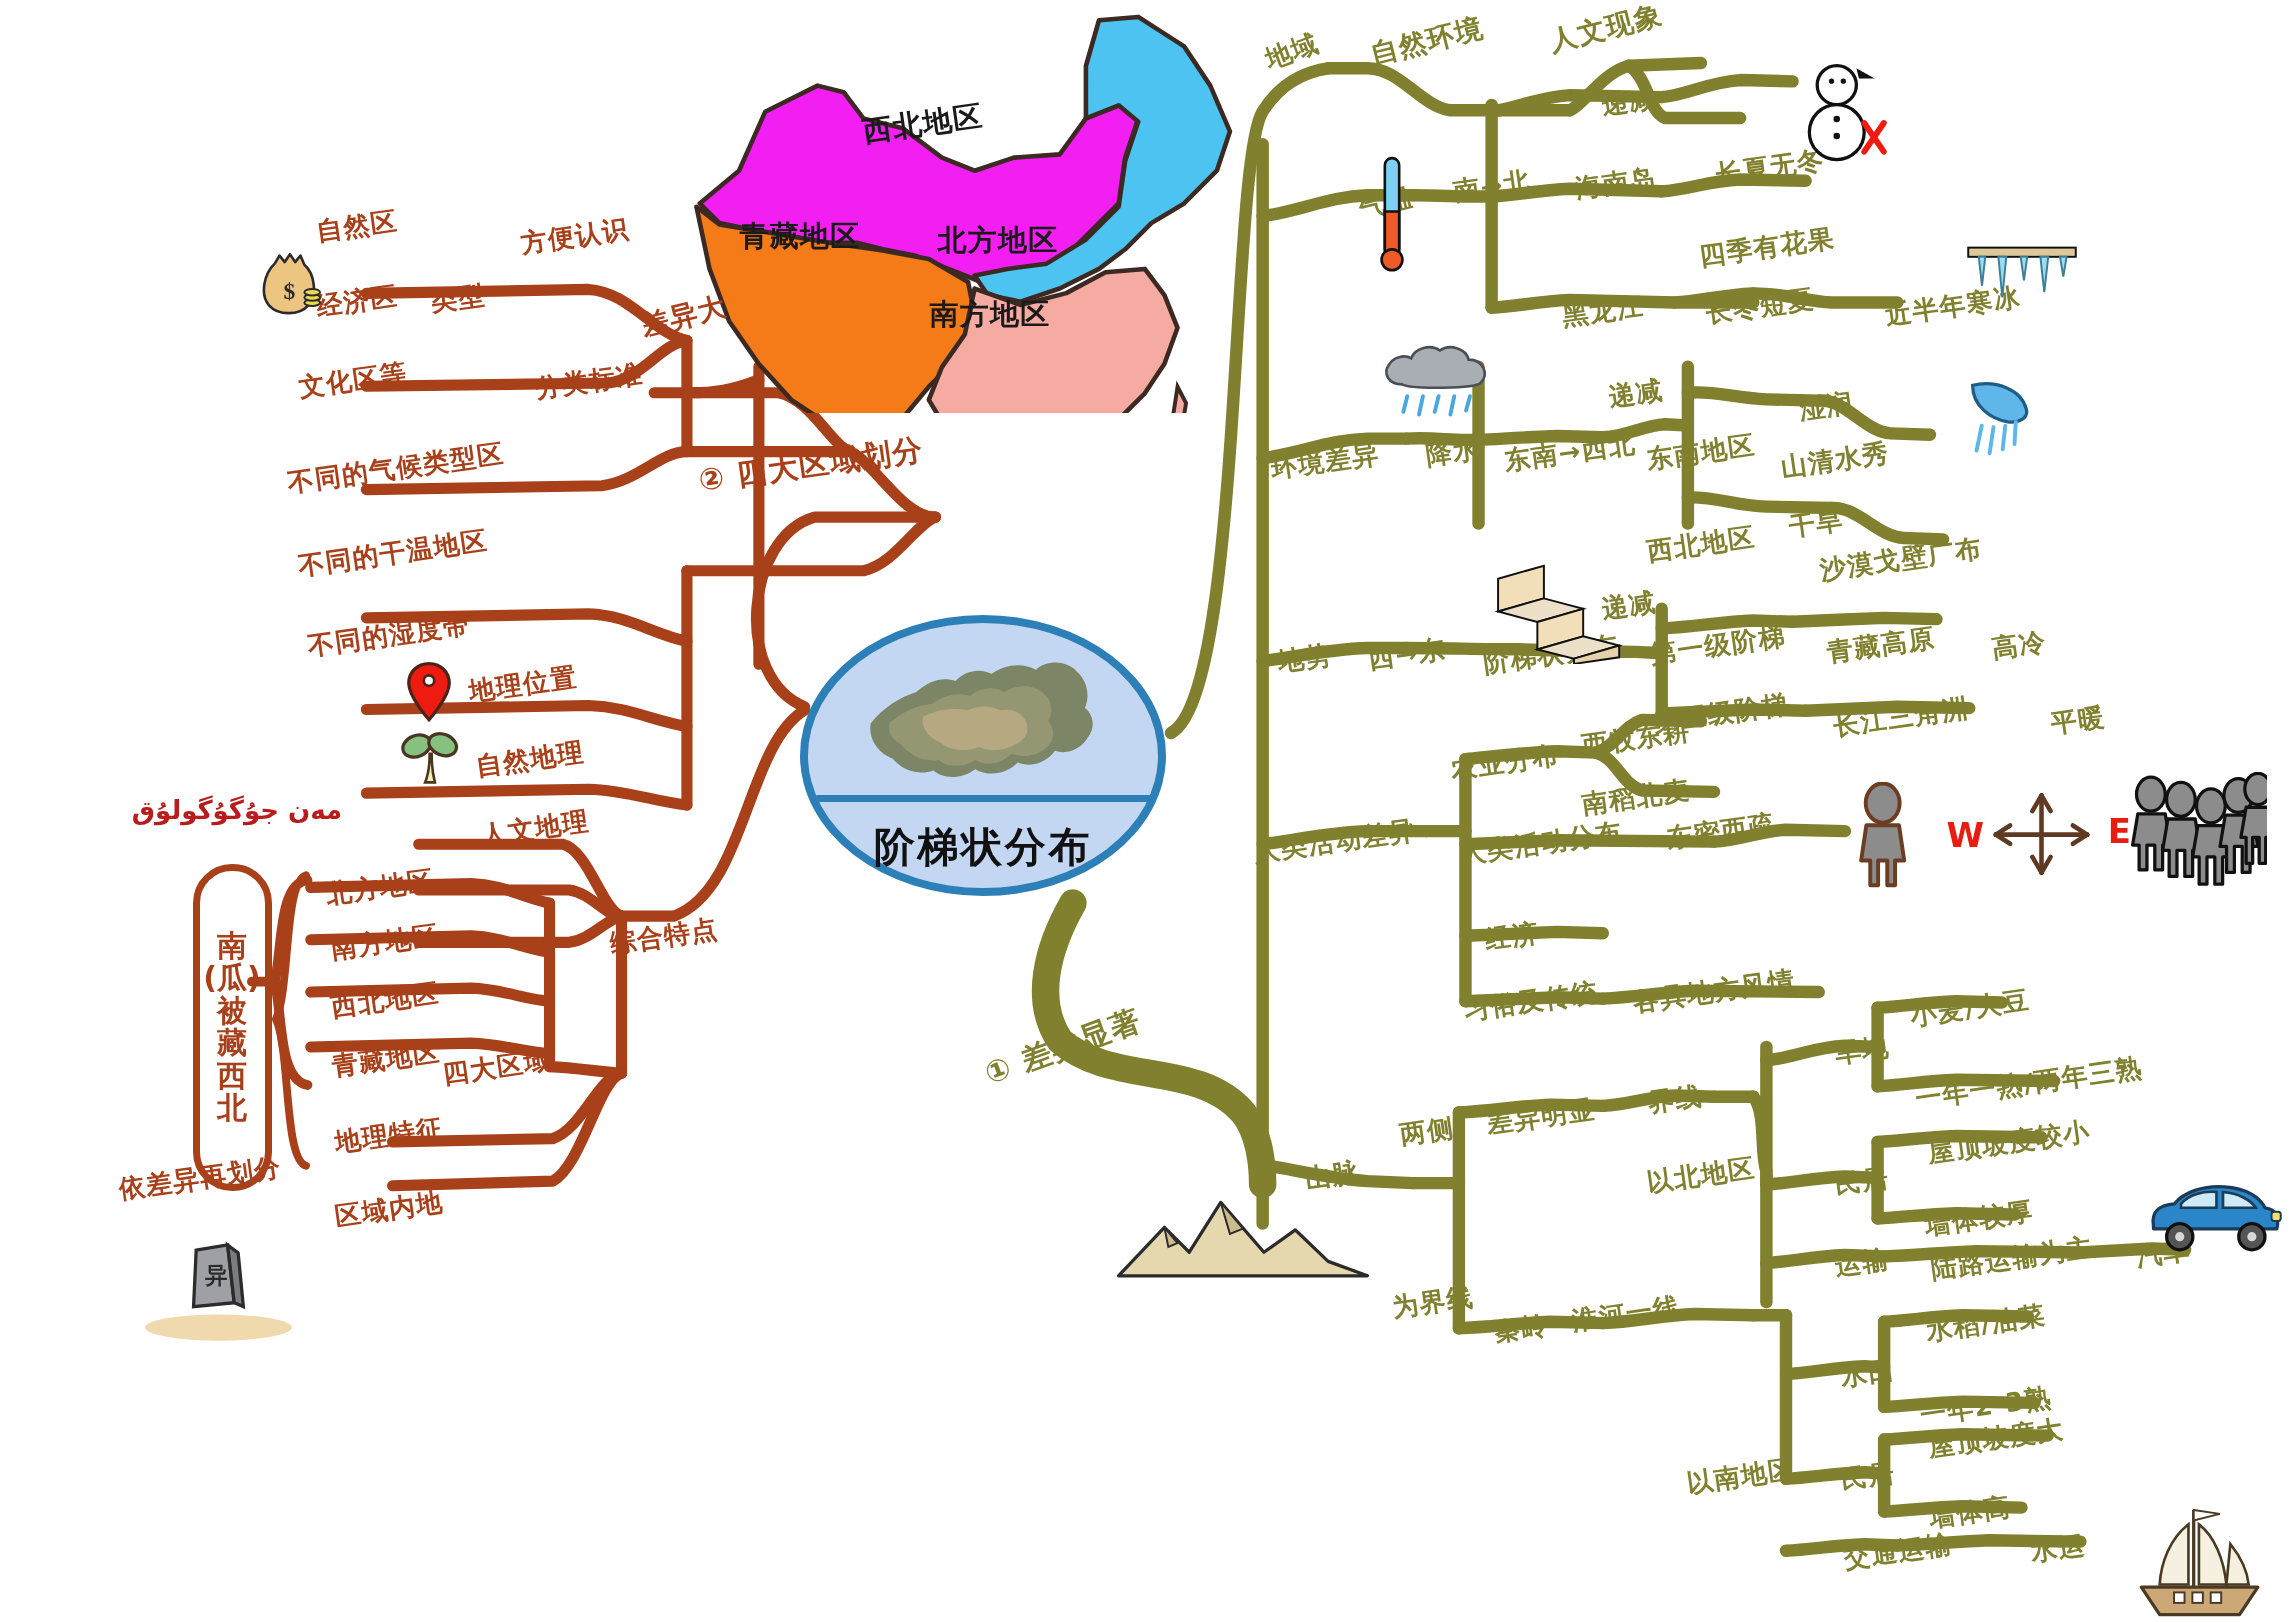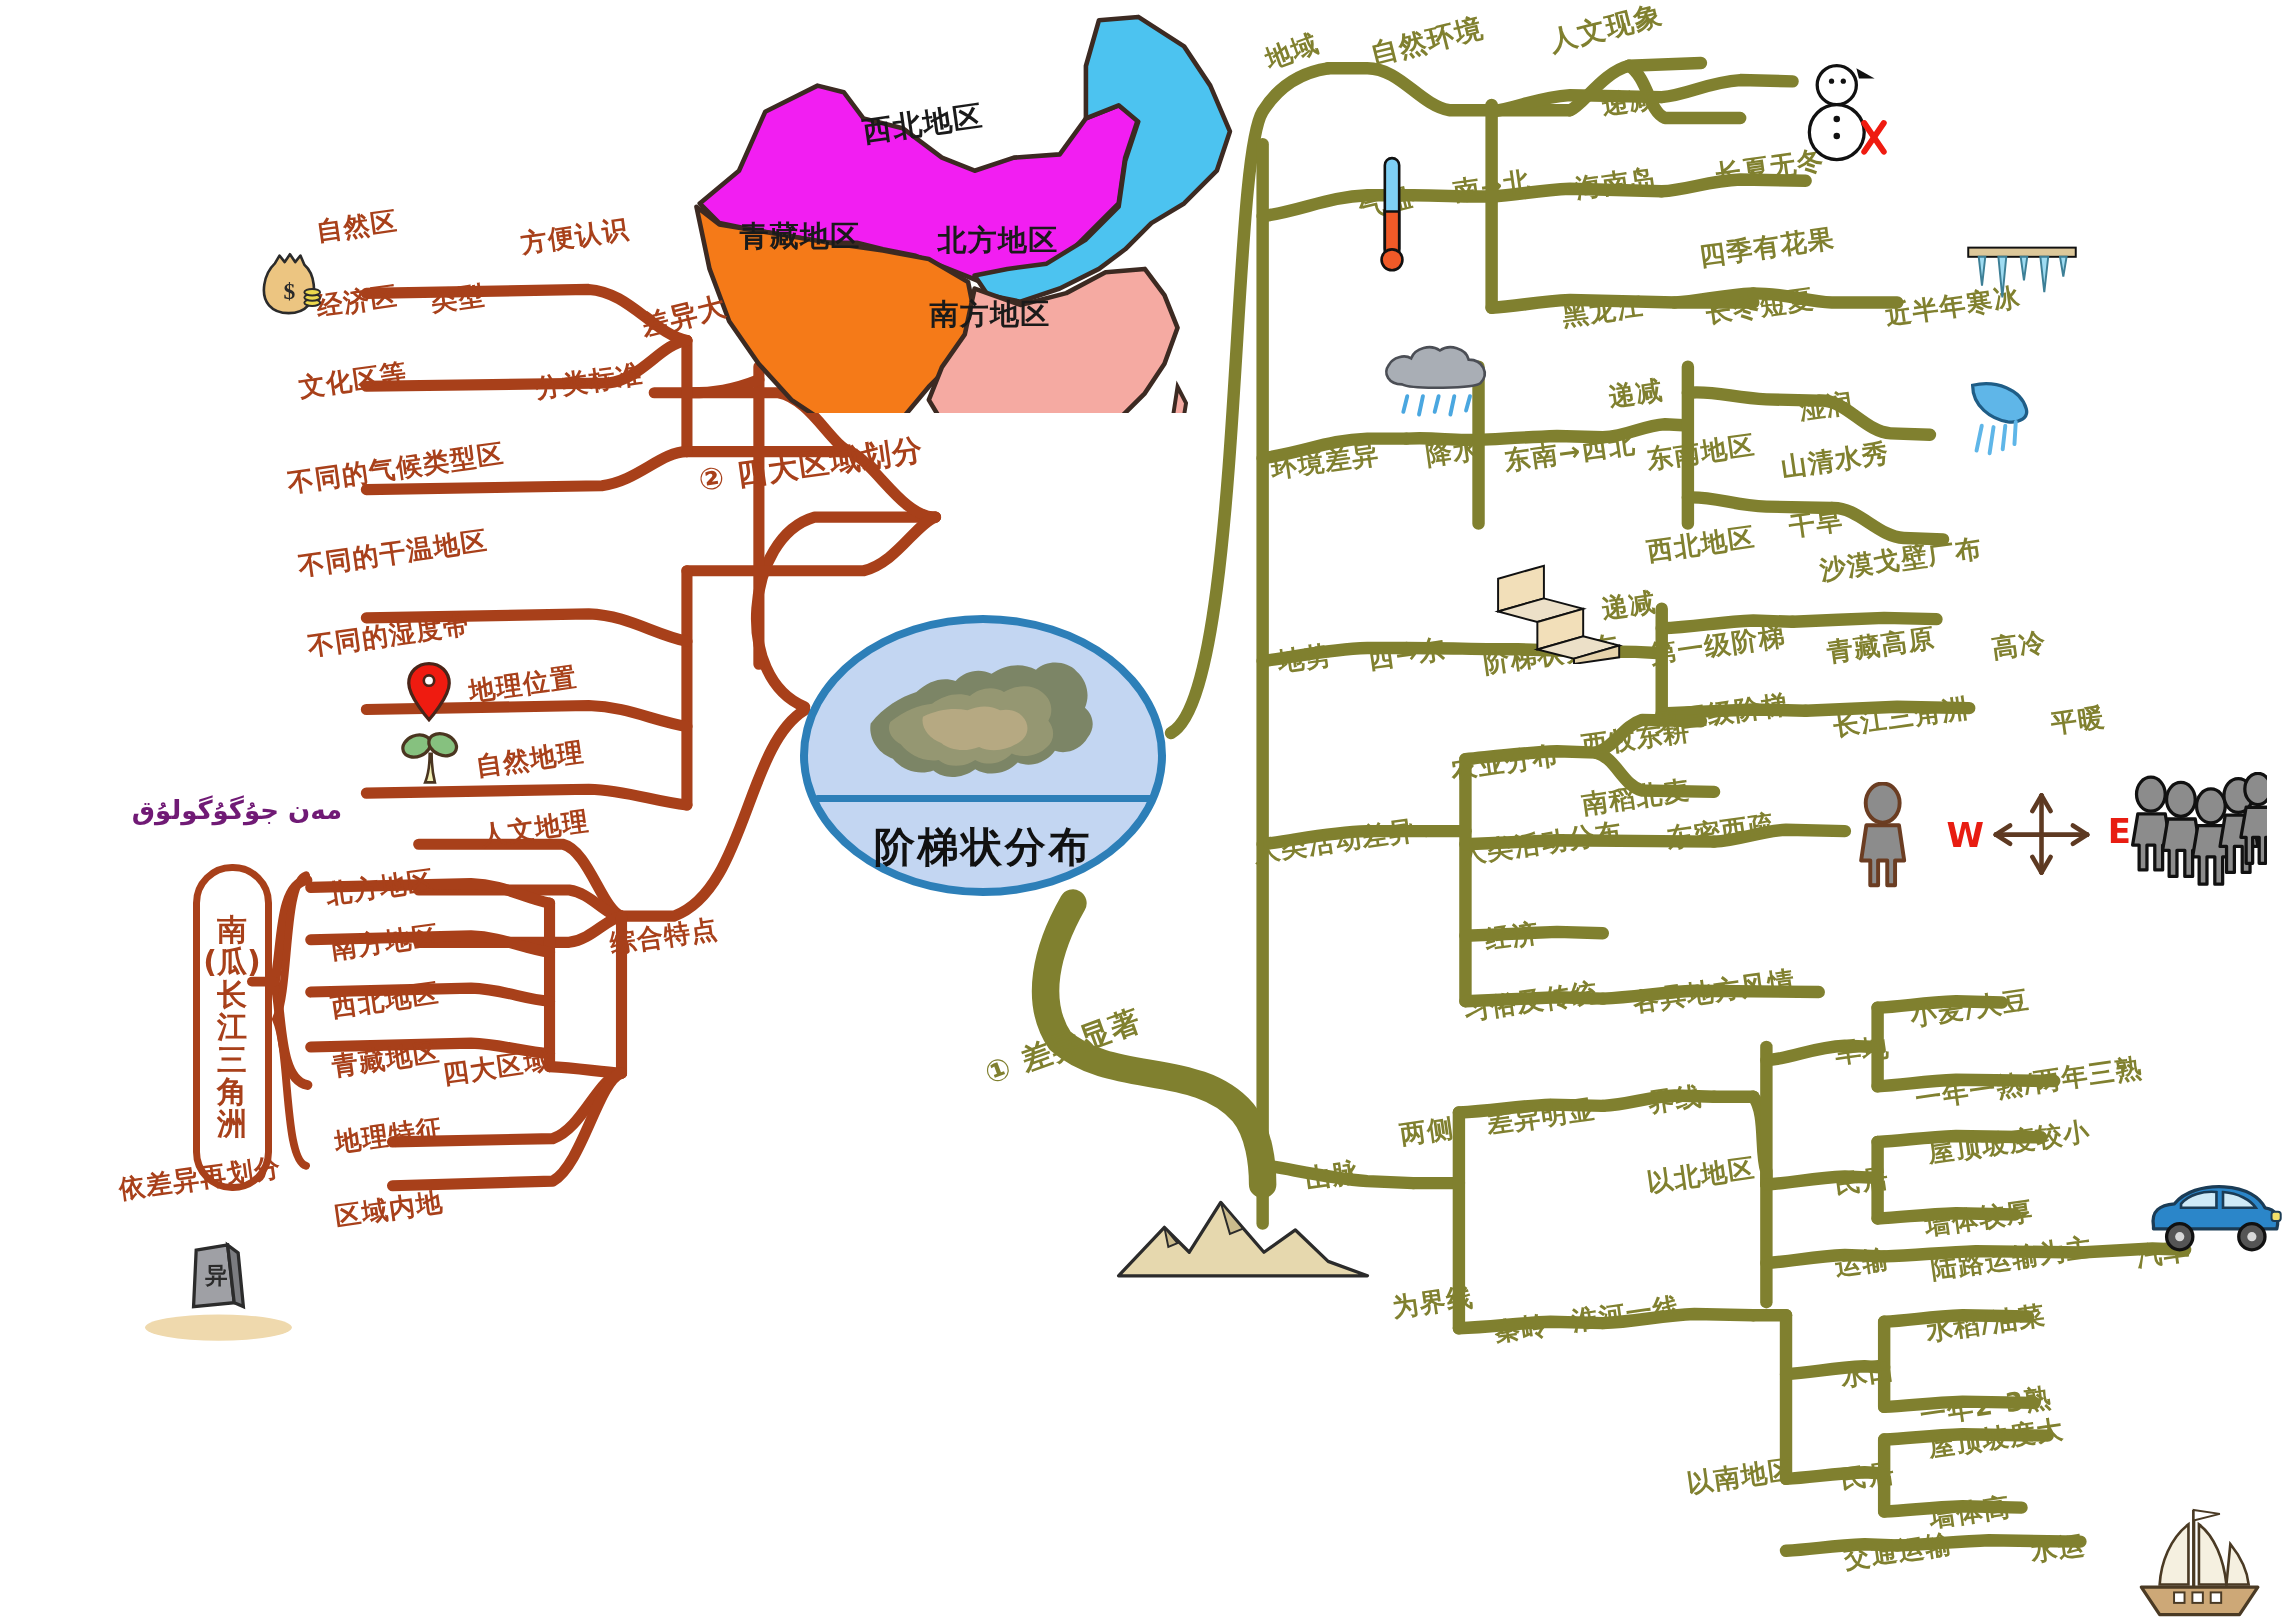--- a/index.html
+++ b/index.html
@@ -8,21 +8,21 @@
   .canvas{position:absolute;inset:0;}
   svg.links{position:absolute;left:0;top:0;width:2295px;height:1623px;pointer-events:none;}
 
   
   .n{position:absolute;white-space:nowrap;font-weight:700;line-height:1;
      transform:translate(-50%,-50%);letter-spacing:1.3px;}
   .brown{color:#a8401a;}
   .olive{color:#80802f;}
   .blk{color:#1a1a1a;}
   .red{color:#e81d12;}
-  .teal{color:#701a75;}.s40{font-size:26px}.s42{font-size:27.5px}
+  .teal{color:#b91c1c;}.s40{font-size:26px}.s42{font-size:27.5px}
   .s44{font-size:29px}.s46{font-size:30px}.s52{font-size:34px}
 
   .rot-8{transform:translate(-50%,-50%) rotate(-8deg);}
   .rot-14{transform:translate(-50%,-50%) rotate(-14deg);}
   .rot-20{transform:translate(-50%,-50%) rotate(-20deg);}
   .hub-circle{position:absolute;left:800px;top:615px;width:366px;height:281px;
      border:8.5px solid #2d7fb8;border-radius:50%;background:#c3d6f2;box-sizing:border-box;}
   .hub-divider{position:absolute;left:815px;top:795px;width:340px;height:6.5px;background:#2d7fb8;
      border-radius:2.6px;}
   .hub-label{position:absolute;left:983px;top:847px;transform:translate(-50%,-50%);
@@ -254,21 +254,21 @@
   <div class="n brown s40 rot-8" style="left:497px;top:1067px">四大区域</div>
   <div class="n brown s40 rot-8" style="left:380px;top:887px">北方地区</div>
   <div class="n brown s40 rot-8" style="left:385px;top:942px">南方地区</div>
   <div class="n brown s40 rot-8" style="left:385px;top:1000px">西北地区</div>
   <div class="n brown s40 rot-8" style="left:386px;top:1059px">青藏地区</div>
   <div class="n brown s40 rot-8" style="left:389px;top:1135px">地理特征</div>
   <div class="n brown s40 rot-8" style="left:389px;top:1209px">区域内地</div>
   <div class="n brown s40 rot-8" style="left:200px;top:1178px">依差异再划分</div>
 
   <div class="mbox"></div>
-  <div class="mbox-text">南(瓜)长江三角洲</div>
+  <div class="mbox-text">南(瓜)被藏西北</div>
   <svg class="brace" viewBox="0 0 70 460">
     <path d="M58 8 C24 18 34 180 12 228 C34 276 24 442 58 452" fill="none" stroke="#a8401a" stroke-width="12" stroke-linecap="round"></path>
   </svg>
 
   <div class="n teal s40" style="left:237px;top:810px;direction:rtl;letter-spacing:0">مەن جۇگۇگولۇق</div>
 
   <div class="n olive s40 rot-20" style="left:1292px;top:51px">地域</div>
   <div class="n olive s42 rot-14" style="left:1427px;top:41px">自然环境</div>
   <div class="n olive s42 rot-14" style="left:1606px;top:27.5px">人文现象</div>
   <div class="n olive s40 rot-8" style="left:1629px;top:101px">递减</div>

